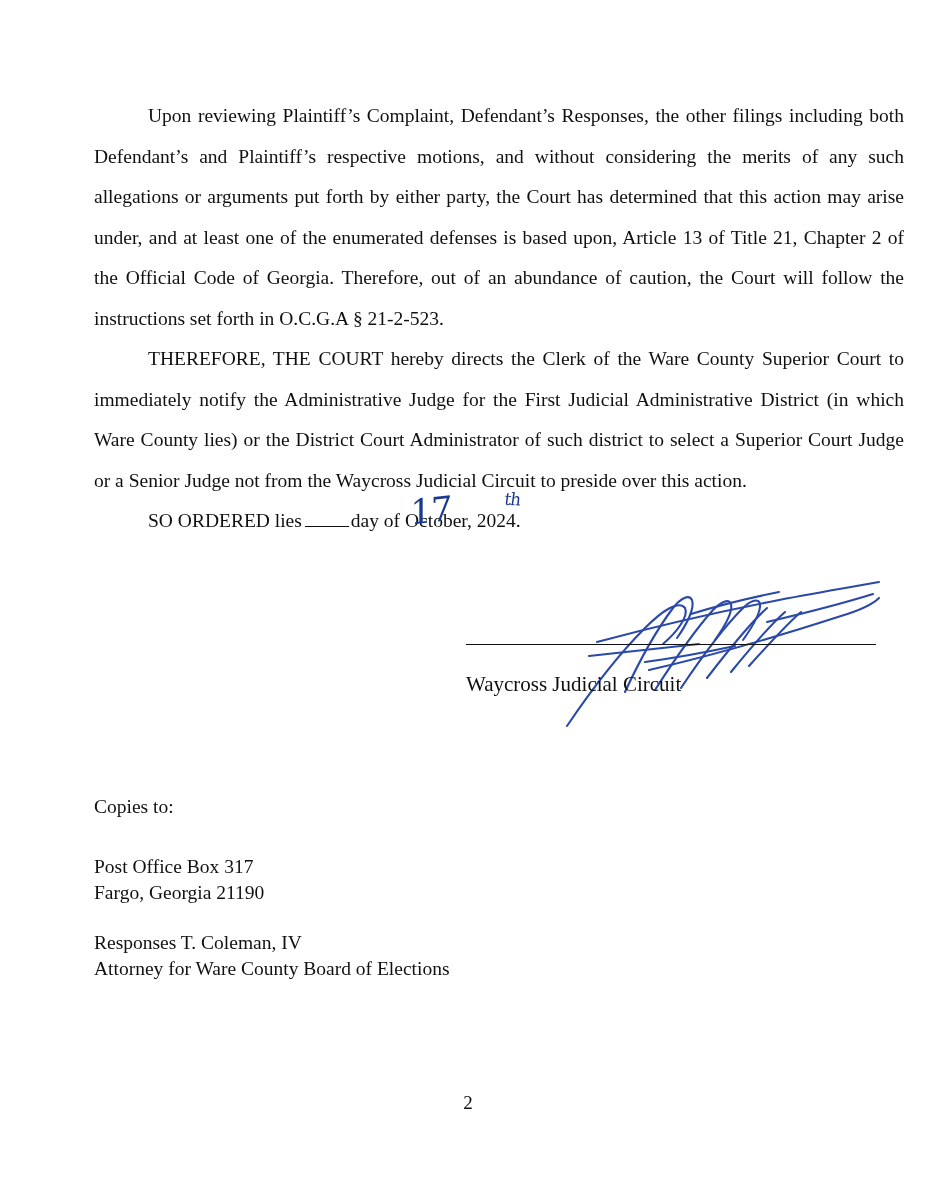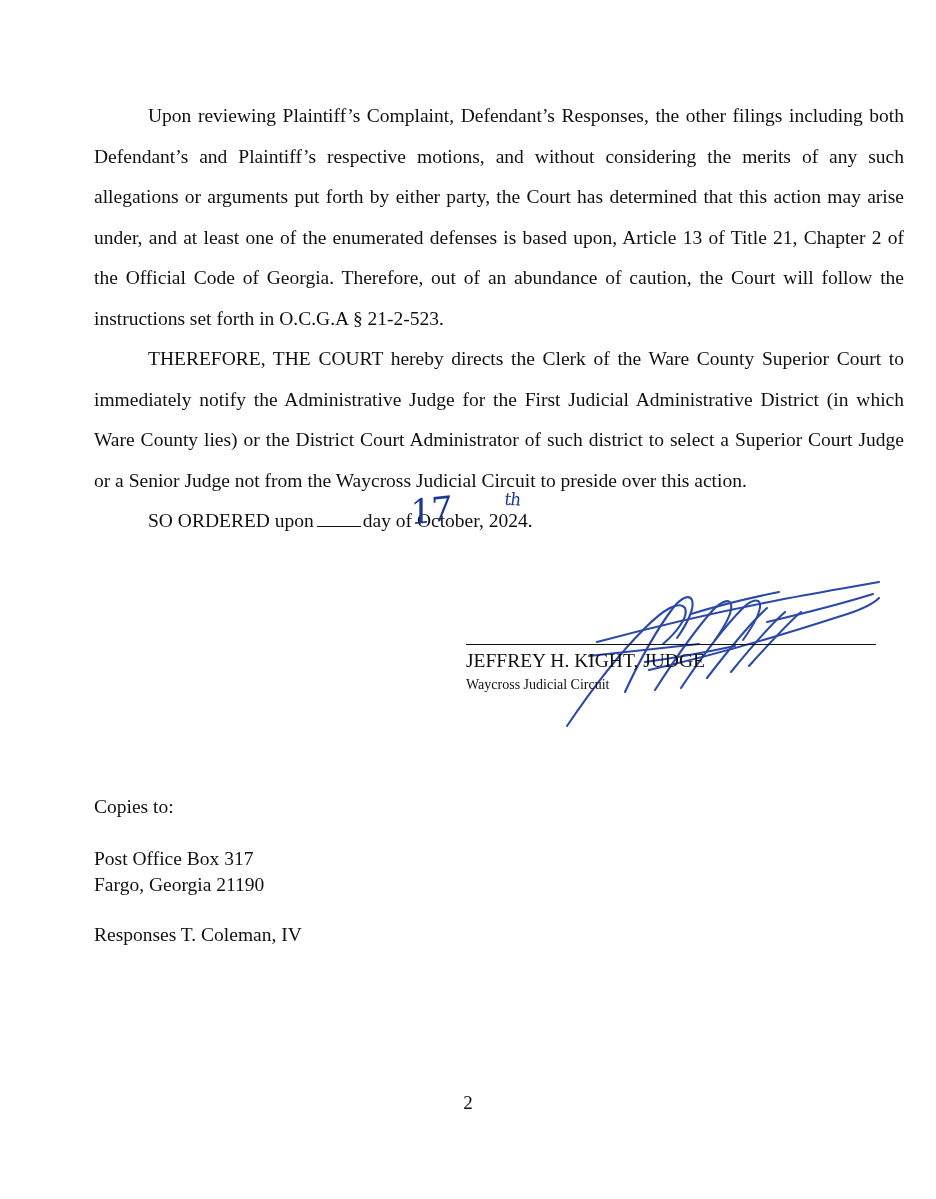--- a/index.html
+++ b/index.html
@@ -86,41 +86,41 @@
     top: 72px;
     font-size: 19.5px;
     line-height: 25px;
     color: #101010;
     white-space: nowrap;
   }
   .sig-court {
     position: absolute;
     left: 372px;
     top: 96px;
-    font-size: 14px;
+    font-size: 21px;
     line-height: 25px;
     color: #101010;
     white-space: nowrap;
   }
   .signature-svg {
     position: absolute;
     left: 355px;
     top: -10px;
     width: 480px;
     height: 170px;
     pointer-events: none;
   }
 
   .copies {
     margin-top: 68px;
     font-size: 19.5px;
     line-height: 26px;
   }
   .copies-head {
-    margin-bottom: 26px;
+    margin-bottom: 34px;
   }
   .copy-group {
     margin-bottom: 24px;
   }
   .copy-group div {
     white-space: nowrap;
   }
   .page-number {
     position: absolute;
     left: 0;
@@ -134,21 +134,21 @@
 </head>
 <body>
 
 <div class="page">
 
   <div class="body-text">
     <p class="para">Upon reviewing Plaintiff’s Complaint, Defendant’s Responses, the other filings including both Defendant’s and Plaintiff’s respective motions, and without considering the merits of any such allegations or arguments put forth by either party, the Court has determined that this action may arise under, and at least one of the enumerated defenses is based upon, Article 13 of Title 21, Chapter 2 of the Official Code of Georgia.  Therefore, out of an abundance of caution, the Court will follow the instructions set forth in O.C.G.A § 21-2-523.</p>
     <p class="para">THEREFORE, THE COURT hereby directs the Clerk of the Ware County Superior Court to immediately notify the Administrative Judge for the First Judicial Administrative District (in which Ware County lies) or the District Court Administrator of such district to select a Superior Court Judge or a Senior Judge not from the Waycross Judicial Circuit to preside over this action.</p>
 
     <div class="so-ordered-line">
-      <span>SO ORDERED upon</span><span class="blank-fill"></span><span>day of October, 2024.</span>
+      <span>SO ORDERED lies</span><span class="blank-fill"></span><span>day of October, 2024.</span>
       <span class="handwrite-date"><span>17</span><span class="sup">th</span></span>
     </div>
   </div>
 
   <div class="sig-block">
     <svg class="signature-svg" viewBox="0 0 480 170">
       <g fill="none" stroke="#2a49a8" stroke-width="2.1" stroke-linecap="round" stroke-linejoin="round">
         <path d="M118 160 C145 120, 170 88, 196 62 C214 44, 230 34, 236 42 C240 50, 228 66, 214 78"></path>
         <path d="M140 90 C175 86, 215 82, 250 78"></path>
         <path d="M176 126 C188 100, 206 66, 224 42 C232 32, 240 28, 243 34 C246 42, 238 58, 228 72"></path>
@@ -158,31 +158,31 @@
         <path d="M258 112 C278 86, 300 58, 318 42"></path>
         <path d="M282 106 C300 84, 320 60, 336 46"></path>
         <path d="M300 100 C318 80, 338 58, 352 46"></path>
         <path d="M148 76 C200 62, 268 46, 330 34 C372 26, 408 20, 430 16"></path>
         <path d="M200 104 C262 90, 330 70, 392 50 C412 44, 424 38, 430 32"></path>
         <path d="M318 56 C352 48, 392 38, 424 28"></path>
         <path d="M242 48 C268 40, 300 32, 330 26"></path>
       </g>
     </svg>
     <div class="sig-line"></div>
-    <div class="sig-name">JEFFREY H. KIGHT, JUDGE</div>
     <div class="sig-court">Waycross Judicial Circuit</div>
   </div>
 
   <div class="copies">
     <div class="copies-head">Copies to:</div>
 
     <div class="copy-group">
       <div>Post Office Box 317</div>
       <div>Fargo, Georgia 21190</div>
     </div>
 
     <div class="copy-group">
       <div>Responses T. Coleman, IV</div>
+      <div>Attorney for Ware County Board of Elections</div>
     </div>
   </div>
 
   <div class="page-number">2</div>
 </div>
 
 </body></html>

